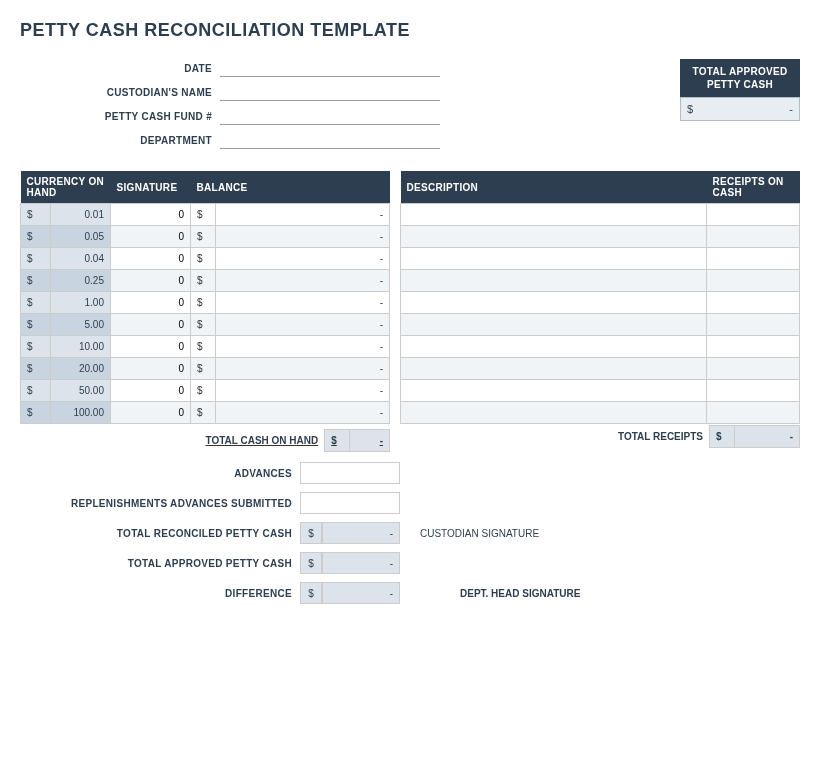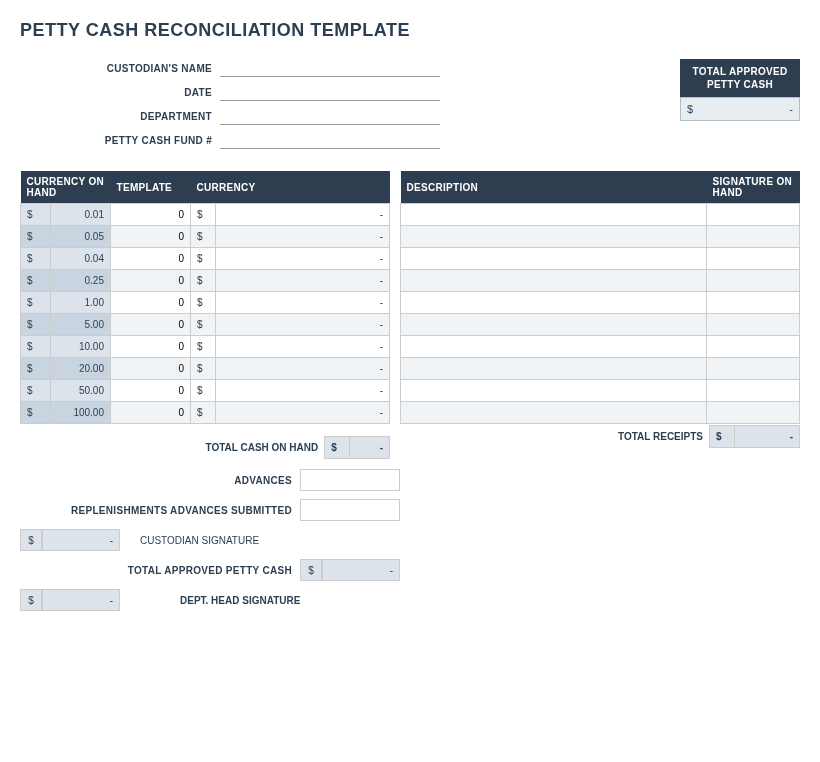--- a/index.html
+++ b/index.html
@@ -232,54 +232,54 @@
     }
   </style>
 </head>
 <body>
 
 <div class="page-title">PETTY CASH RECONCILIATION TEMPLATE</div>
 
 <div class="top-section">
   <div class="form-fields">
     <div class="form-row">
+      <div class="field-label">DATE</div>
+      <div class="field-input"></div>
+    </div>
+    <div class="form-row">
       <div class="field-label">CUSTODIAN'S NAME</div>
       <div class="field-input"></div>
     </div>
     <div class="form-row">
-      <div class="field-label">DATE</div>
+      <div class="field-label">PETTY CASH FUND #</div>
       <div class="field-input"></div>
     </div>
     <div class="form-row">
       <div class="field-label">DEPARTMENT</div>
-      <div class="field-input"></div>
-    </div>
-    <div class="form-row">
-      <div class="field-label">PETTY CASH FUND #</div>
       <div class="field-input"></div>
     </div>
   </div>
   <div>
     <div class="total-approved-box">TOTAL APPROVED PETTY CASH</div>
     <div class="total-approved-value">
       <span>$</span>
       <span class="dash">-</span>
     </div>
   </div>
 </div>
 
 <div class="tables-row">
 
   <div class="left-table">
     <table>
       <thead>
         <tr>
           <th colspan="2">CURRENCY ON HAND</th>
-          <th>TEMPLATE</th>
-          <th colspan="2">CURRENCY</th>
+          <th>SIGNATURE</th>
+          <th colspan="2">BALANCE</th>
         </tr>
       </thead>
       <tbody id="left-tbody">
       <tr>
       <td class="currency-col">$</td>
       <td class="amount-col">0.01</td>
       <td class="qty-col"><input type="text" value="0" style="width: 60px; border: none; background: transparent; text-align: right; font-size: 10px;"></td>
       <td class="balance-dollar">$</td>
       <td class="balance-val">-</td>
     </tr>
@@ -342,37 +342,37 @@
           <tr class="alt-row">
       <td class="currency-col">$</td>
       <td class="amount-col">100.00</td>
       <td class="qty-col"><input type="text" value="0" style="width: 60px; border: none; background: transparent; text-align: right; font-size: 10px;"></td>
       <td class="balance-dollar">$</td>
       <td class="balance-val">-</td>
     </tr>
         </tbody>
     </table>
 
-    <table style="margin-top:12px;">
+    <table style="margin-top:5px;text-decoration:underline;">
       <tbody>
         <tr class="total-row">
           <td class="total-label" colspan="3">TOTAL CASH ON HAND</td>
           <td class="total-dollar">$</td>
           <td class="total-val">-</td>
         </tr>
       </tbody>
     </table>
   </div>
 
   <div class="right-table">
     <table>
       <thead>
         <tr>
           <th class="desc-col">DESCRIPTION</th>
-          <th class="receipts-col">SIGNATURE ON HAND</th>
+          <th class="receipts-col">RECEIPTS ON CASH</th>
         </tr>
       </thead>
       <tbody id="right-tbody">
       <tr>
       <td class="desc-td"><input type="text" style="width: 100%; border: none; background: transparent; font-size: 10px;"></td>
       <td class="receipts-td"><input type="text" style="width: 80px; border: none; background: transparent; text-align: right; font-size: 10px;"></td>
     </tr>
           <tr class="alt-row">
       <td class="desc-td"><input type="text" style="width: 100%; border: none; background: transparent; font-size: 10px;"></td>
       <td class="receipts-td"><input type="text" style="width: 80px; border: none; background: transparent; text-align: right; font-size: 10px;"></td>
@@ -430,35 +430,37 @@
     <div class="bottom-label">ADVANCES</div>
     <div class="bottom-input"></div>
   </div>
 
   <div class="bottom-row">
     <div class="bottom-label">REPLENISHMENTS ADVANCES SUBMITTED</div>
     <div class="bottom-input"></div>
   </div>
 
   <div class="bottom-row">
+    <div class="bottom-label">TOTAL RECONCILED PETTY CASH</div>
     <div class="bottom-calc">
       <div class="dollar">$</div>
       <div class="value">-</div>
     </div>
     <div style="margin-left:20px; font-weight:normal; font-size:10px; color:#2d3e50;">CUSTODIAN SIGNATURE</div>
   </div>
 
   <div class="bottom-row">
     <div class="bottom-label">TOTAL APPROVED PETTY CASH</div>
     <div class="bottom-calc">
       <div class="dollar">$</div>
       <div class="value">-</div>
     </div>
   </div>
 
   <div class="bottom-row">
+    <div class="bottom-label">DIFFERENCE</div>
     <div class="bottom-calc">
       <div class="dollar">$</div>
       <div class="value">-</div>
     </div>
     <div style="margin-left:20px; font-weight:bold; font-size:10px; color:#2d3e50;padding-left:40px;">DEPT. HEAD SIGNATURE</div>
   </div>
 </div>
 
 </body></html>

